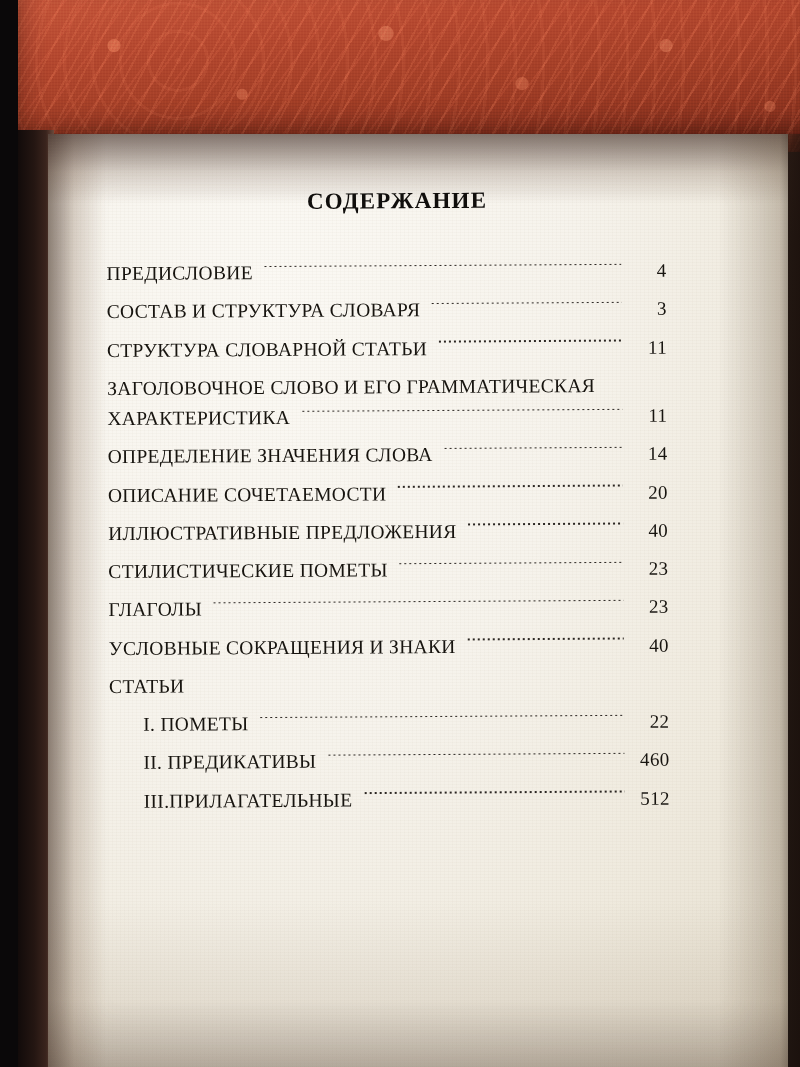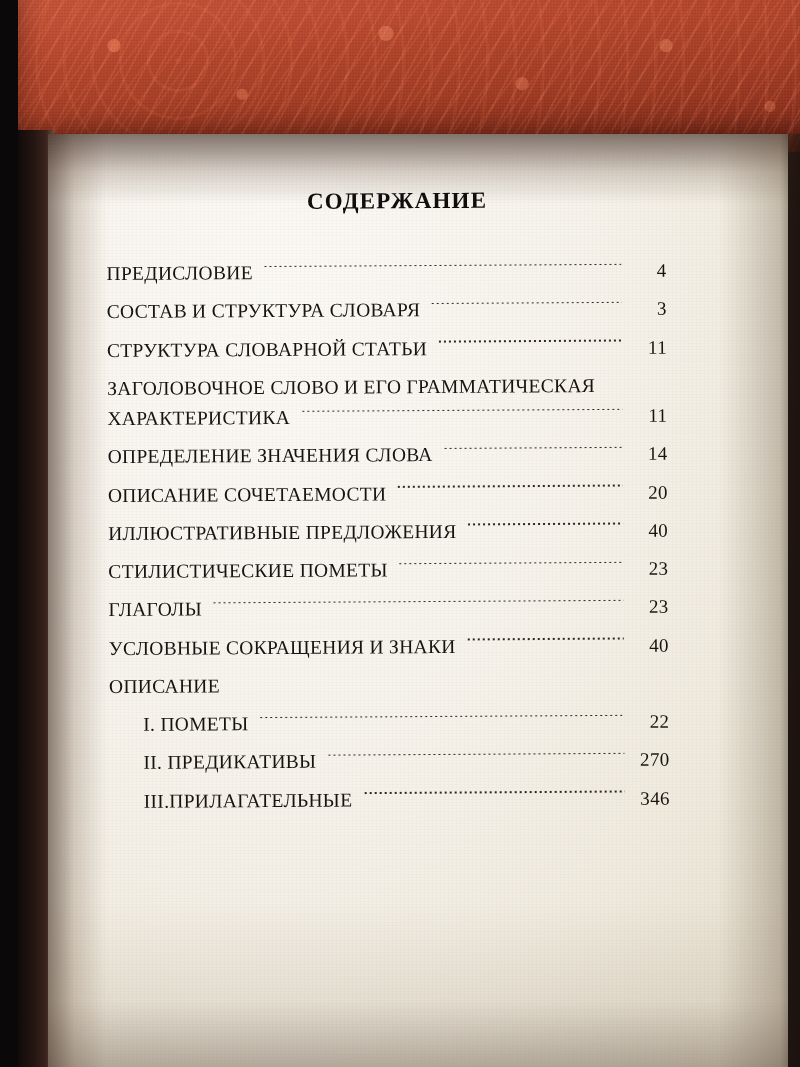--- a/index.html
+++ b/index.html
@@ -321,38 +321,38 @@
         <span class="toc-page">23</span>
       </li>
 
       <li class="toc-row">
         <span class="toc-label">УСЛОВНЫЕ СОКРАЩЕНИЯ И ЗНАКИ</span>
         <span class="toc-leader"></span>
         <span class="toc-page">40</span>
       </li>
 
       <li class="toc-row section">
-        <span class="toc-label">ОПИСАНИЕ</span>
+        <span class="toc-label">СТАТЬИ</span>
         <span class="toc-leader none"></span>
 
       </li>
 
       <li class="toc-row sub">
         <span class="toc-label">I. ПОМЕТЫ</span>
         <span class="toc-leader"></span>
         <span class="toc-page">22</span>
       </li>
 
       <li class="toc-row sub">
         <span class="toc-label">II. ПРЕДИКАТИВЫ</span>
         <span class="toc-leader"></span>
-        <span class="toc-page">270</span>
+        <span class="toc-page">460</span>
       </li>
 
       <li class="toc-row sub">
         <span class="toc-label">III.ПРИЛАГАТЕЛЬНЫЕ</span>
         <span class="toc-leader"></span>
-        <span class="toc-page">346</span>
+        <span class="toc-page">512</span>
       </li>
 
     </ul>
   </div>
 </div>
 
 </body></html>

